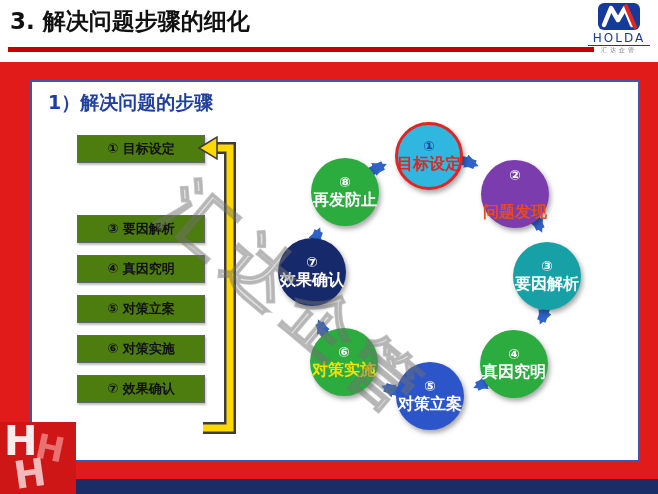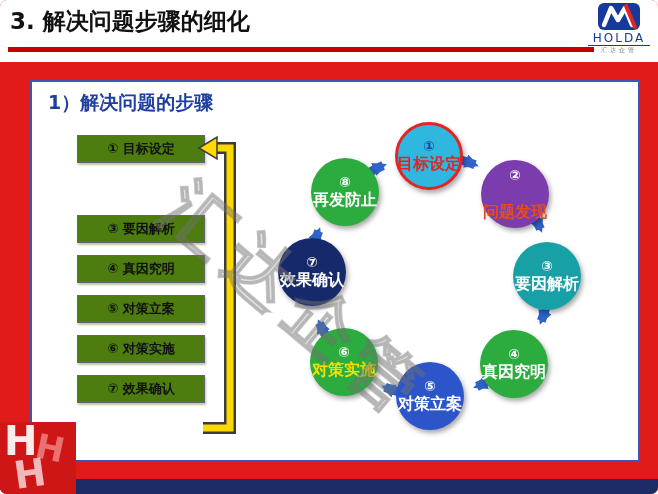--- a/index.html
+++ b/index.html
@@ -1,17 +1,17 @@
 <!DOCTYPE html>
 <html><head>
 <meta charset="utf-8">
 <style>
   html,body{margin:0;padding:0;}
   body{width:658px;height:494px;font-family:"DejaVu Sans","Liberation Sans",sans-serif;}
-  .page{position:relative;width:658px;height:494px;overflow:hidden;background:#e11a1a;border-radius:7px;}
+  .page{position:relative;width:658px;height:494px;overflow:hidden;background:#e11a1a;}
 
   
   .hdr{position:absolute;left:0;top:0;width:658px;height:62px;background:#ffffff;z-index:2;}
   .hdr-title{position:absolute;left:10px;top:6px;margin:0;font-size:23px;font-weight:bold;color:#111;}
   .hdr-line{position:absolute;left:8px;top:47px;width:586px;height:5px;background:#c60000;}
 
   
   .logo{position:absolute;right:8px;top:3px;width:62px;text-align:center;z-index:3;}
   .logo-mark{width:42px;height:27px;background:#16399c;border-radius:6px;margin:0 auto 1px;}
   .logo-text{color:#16399c;font-weight:normal;font-size:12px;letter-spacing:2px;border-bottom:1px solid #16399c;line-height:1.2;}

